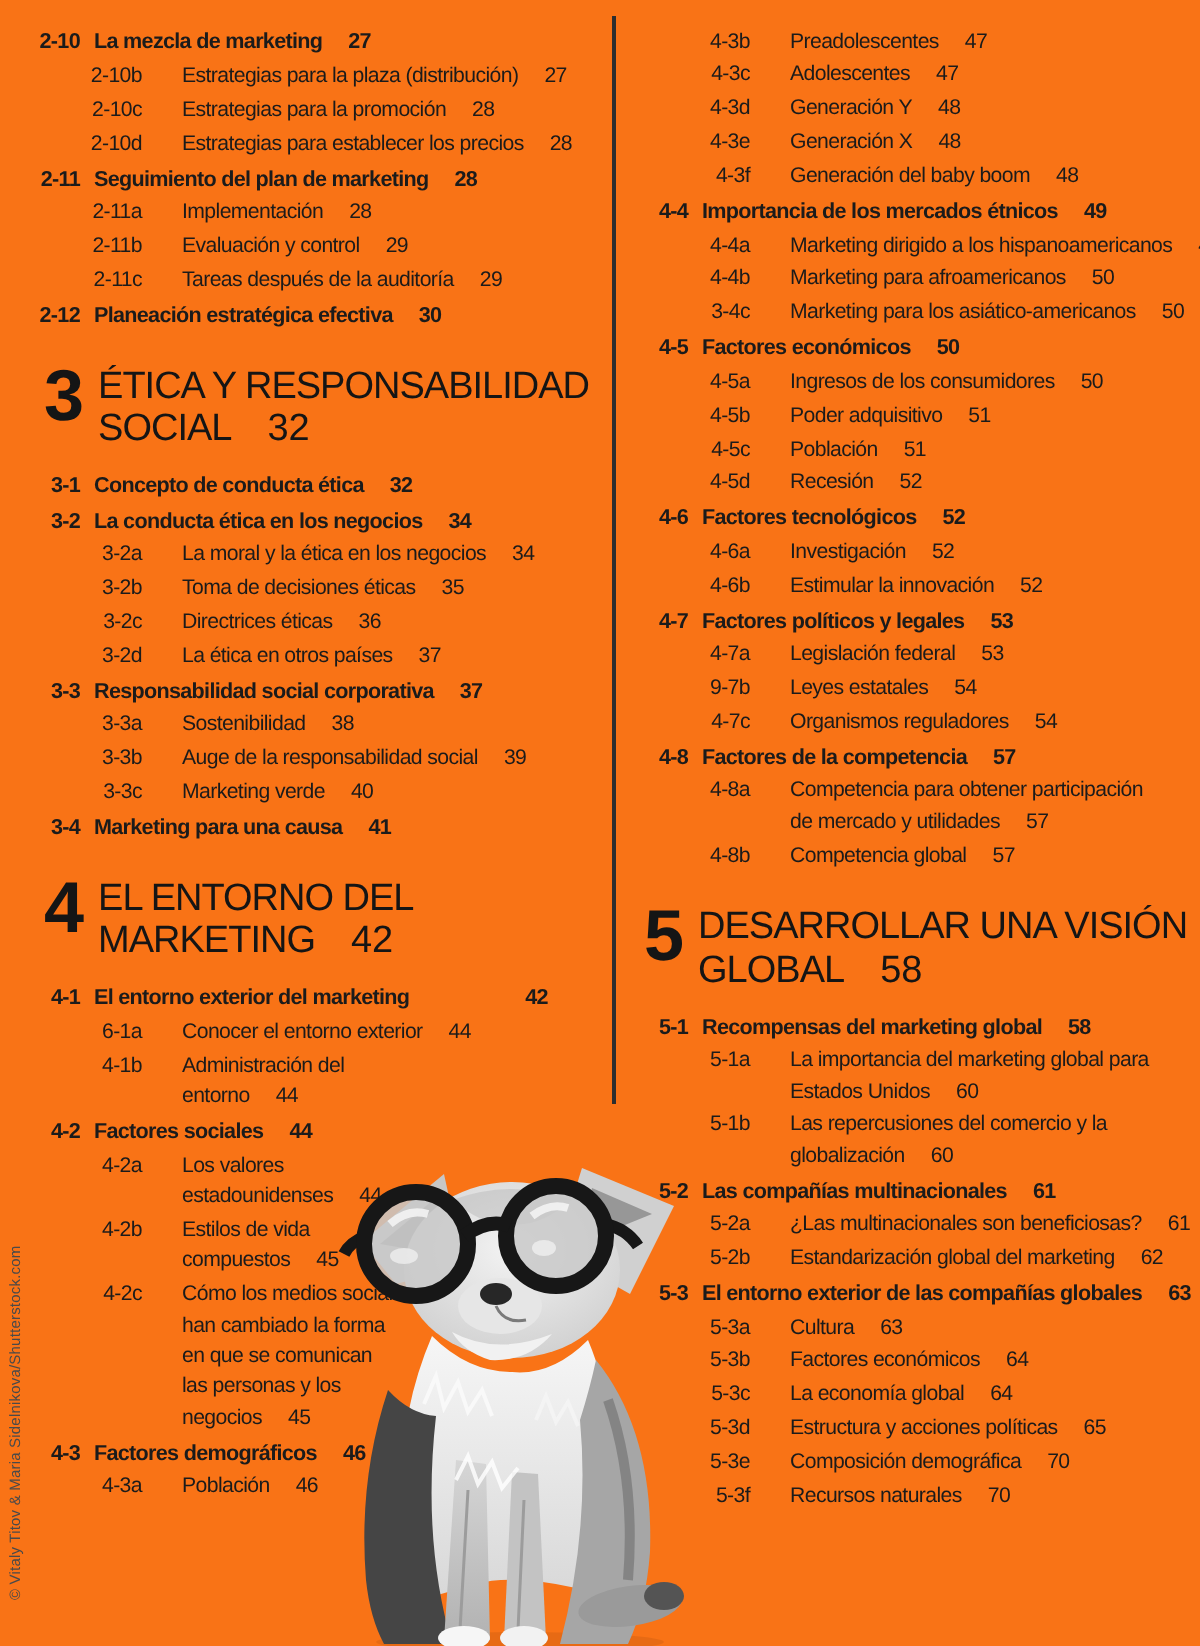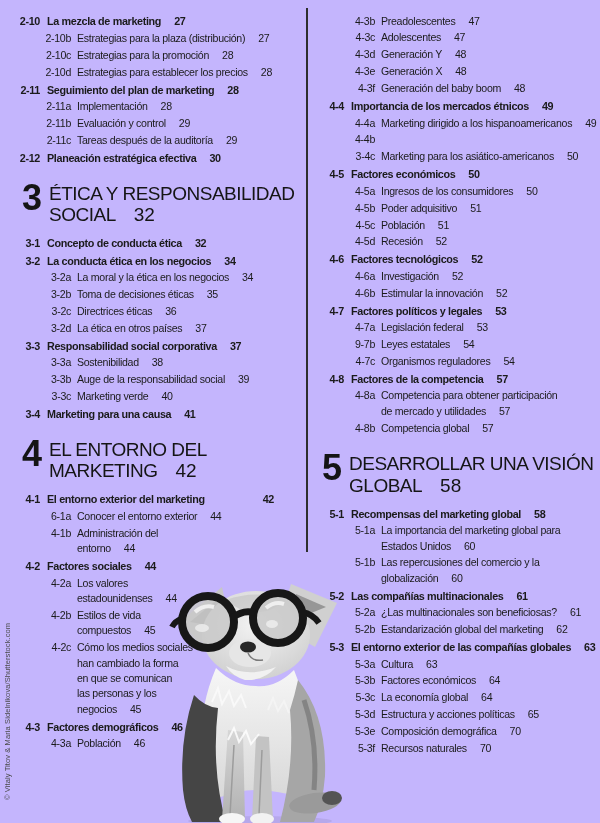--- a/index.html
+++ b/index.html
@@ -1,17 +1,17 @@
 <!DOCTYPE html>
 <html><head>
 <meta charset="utf-8">
 <style>
   html,body{margin:0;padding:0;}
   #page{
-    position:relative; width:600px; height:823px; background:#c4b5fd;
+    position:relative; width:600px; height:823px; background:#f97316;
     overflow:hidden; font-family:"Liberation Sans", sans-serif; color:#1b1b1b;
   }
   
   .col{position:absolute; top:12px;}
   #col-left{left:12px; width:292px;}
   #col-right{left:316px; width:282px;}
 
   
   #divider{position:absolute; left:306px; top:8px; width:1.5px; height:544px; background:#2e2e2e;}
 
@@ -19,21 +19,21 @@
   .e{display:flex; align-items:flex-start;}
   .e .num{white-space:nowrap; text-align:right; flex:0 0 auto;}
   .e .body{flex:1 1 auto; min-width:0;}
   .t{white-space:pre;}
   .pg{margin-left:13px;}
   .pg-wide{margin-left:58px;}
 
   .e1{font-weight:bold; font-size:10.8px; letter-spacing:-0.35px; line-height:16px; margin:1.3px 0;}
   .e1 .num{width:28px; margin-right:7px;}
   .e2{font-weight:normal; font-size:10.6px; letter-spacing:-0.3px; line-height:15.4px; margin:1.5px 0;}
-  .e2 .num{width:34px; margin-left:25px; margin-right:6px;}
+  .e2 .num{width:34px; margin-left:25px; margin-right:20px;}
 
   
   .chapter{display:flex; align-items:flex-start; margin:17px 0 9px 0; color:#151515;}
   .chapter .ch-num{font-size:36px; font-weight:bold; line-height:30px; letter-spacing:-1px; padding-left:10px; margin-right:8px;}
   #col-right .chapter .ch-num{padding-left:6px;}
   .chapter .ch-title{font-size:19px; line-height:21.5px; letter-spacing:-0.5px; white-space:pre;}
   .chapter .ch-pg{font-size:19px; margin-left:18px; letter-spacing:0;}
 
   
   #credit{
@@ -209,20 +209,21 @@
       <div class="e e1">
         <span class="num">4-4</span>
         <span class="body"><span class="t">Importancia de los mercados étnicos</span><span class="pg">49</span></span>
       </div>
       <div class="e e2">
         <span class="num">4-4a</span>
         <span class="body"><span class="t">Marketing dirigido a los hispanoamericanos</span><span class="pg">49</span></span>
       </div>
       <div class="e e2">
         <span class="num">4-4b</span>
+        <span class="body"><span class="t">Marketing para afroamericanos</span><span class="pg">50</span></span>
       </div>
       <div class="e e2">
         <span class="num">3-4c</span>
         <span class="body"><span class="t">Marketing para los asiático-americanos</span><span class="pg">50</span></span>
       </div>
       <div class="e e1">
         <span class="num">4-5</span>
         <span class="body"><span class="t">Factores económicos</span><span class="pg">50</span></span>
       </div>
       <div class="e e2">

